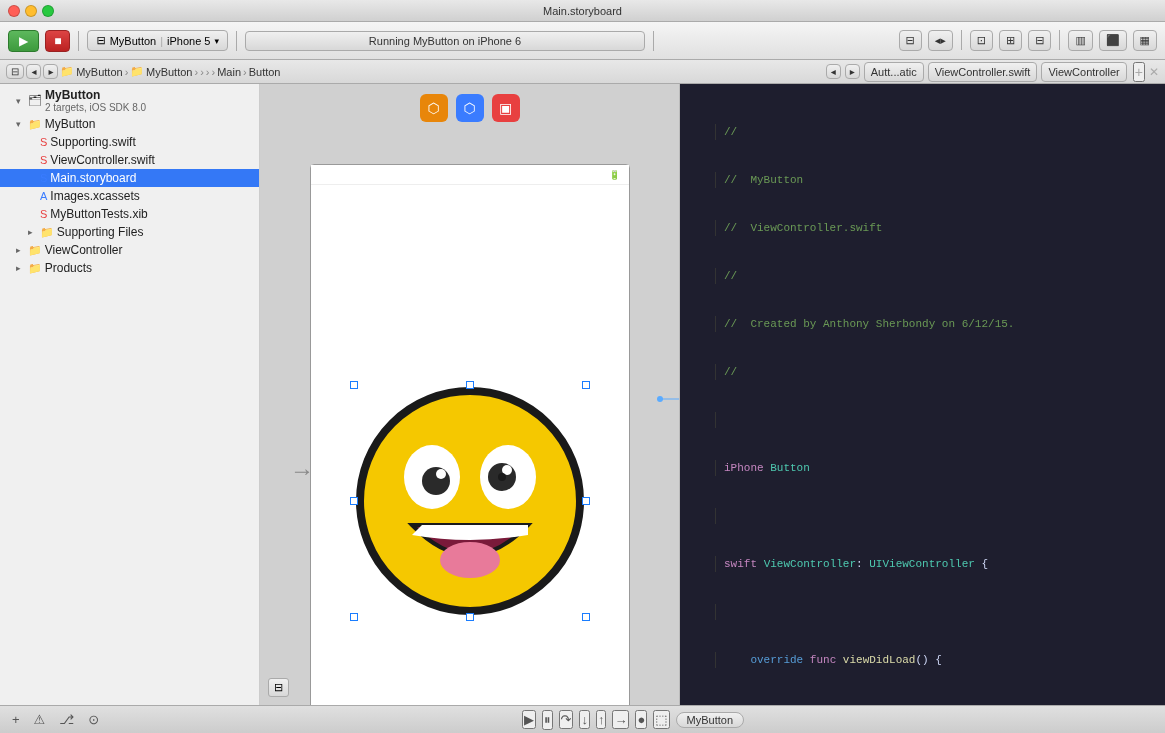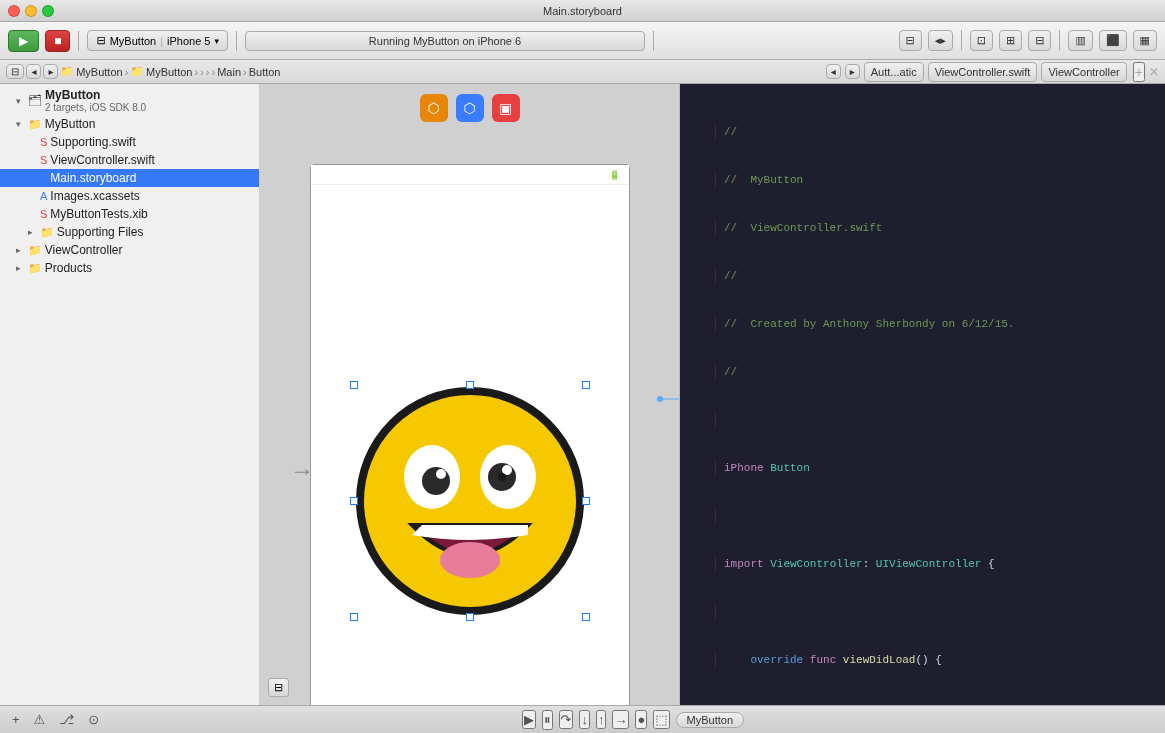--- a/index.html
+++ b/index.html
@@ -530,21 +530,21 @@
       <div class="code-content">
         <div class="line"><span class="line-num"></span><span class="line-content c-comment">//</span></div>
         <div class="line"><span class="line-num"></span><span class="line-content c-comment">//  MyButton</span></div>
         <div class="line"><span class="line-num"></span><span class="line-content c-comment">//  ViewController.swift</span></div>
         <div class="line"><span class="line-num"></span><span class="line-content c-comment">//</span></div>
         <div class="line"><span class="line-num"></span><span class="line-content c-comment">//  Created by Anthony Sherbondy on 6/12/15.</span></div>
         <div class="line"><span class="line-num"></span><span class="line-content c-comment">//</span></div>
         <div class="line"><span class="line-num"></span><span class="line-content">&nbsp;</span></div>
         <div class="line"><span class="line-num"></span><span class="line-content"><span class="c-import">iPhone</span> <span class="c-module">Button</span></span></div>
         <div class="line"><span class="line-num"></span><span class="line-content">&nbsp;</span></div>
-        <div class="line"><span class="line-num"></span><span class="line-content"><span class="c-keyword">import</span> <span class="c-type">ViewController</span><span class="c-plain">: </span><span class="c-type">UIViewController</span><span class="c-plain"> {</span></span></div>
+        <div class="line"><span class="line-num"></span><span class="line-content"><span class="c-keyword">swift</span> <span class="c-type">ViewController</span><span class="c-plain">: </span><span class="c-type">UIViewController</span><span class="c-plain"> {</span></span></div>
         <div class="line"><span class="line-num"></span><span class="line-content">&nbsp;</span></div>
         <div class="line"><span class="line-num"></span><span class="line-content"><span style="color:#569cd6">    override</span> <span class="c-keyword">func</span> <span class="c-func">viewDidLoad</span><span class="c-plain">() {</span></span></div>
         
         
         
         
         
         
         
         

